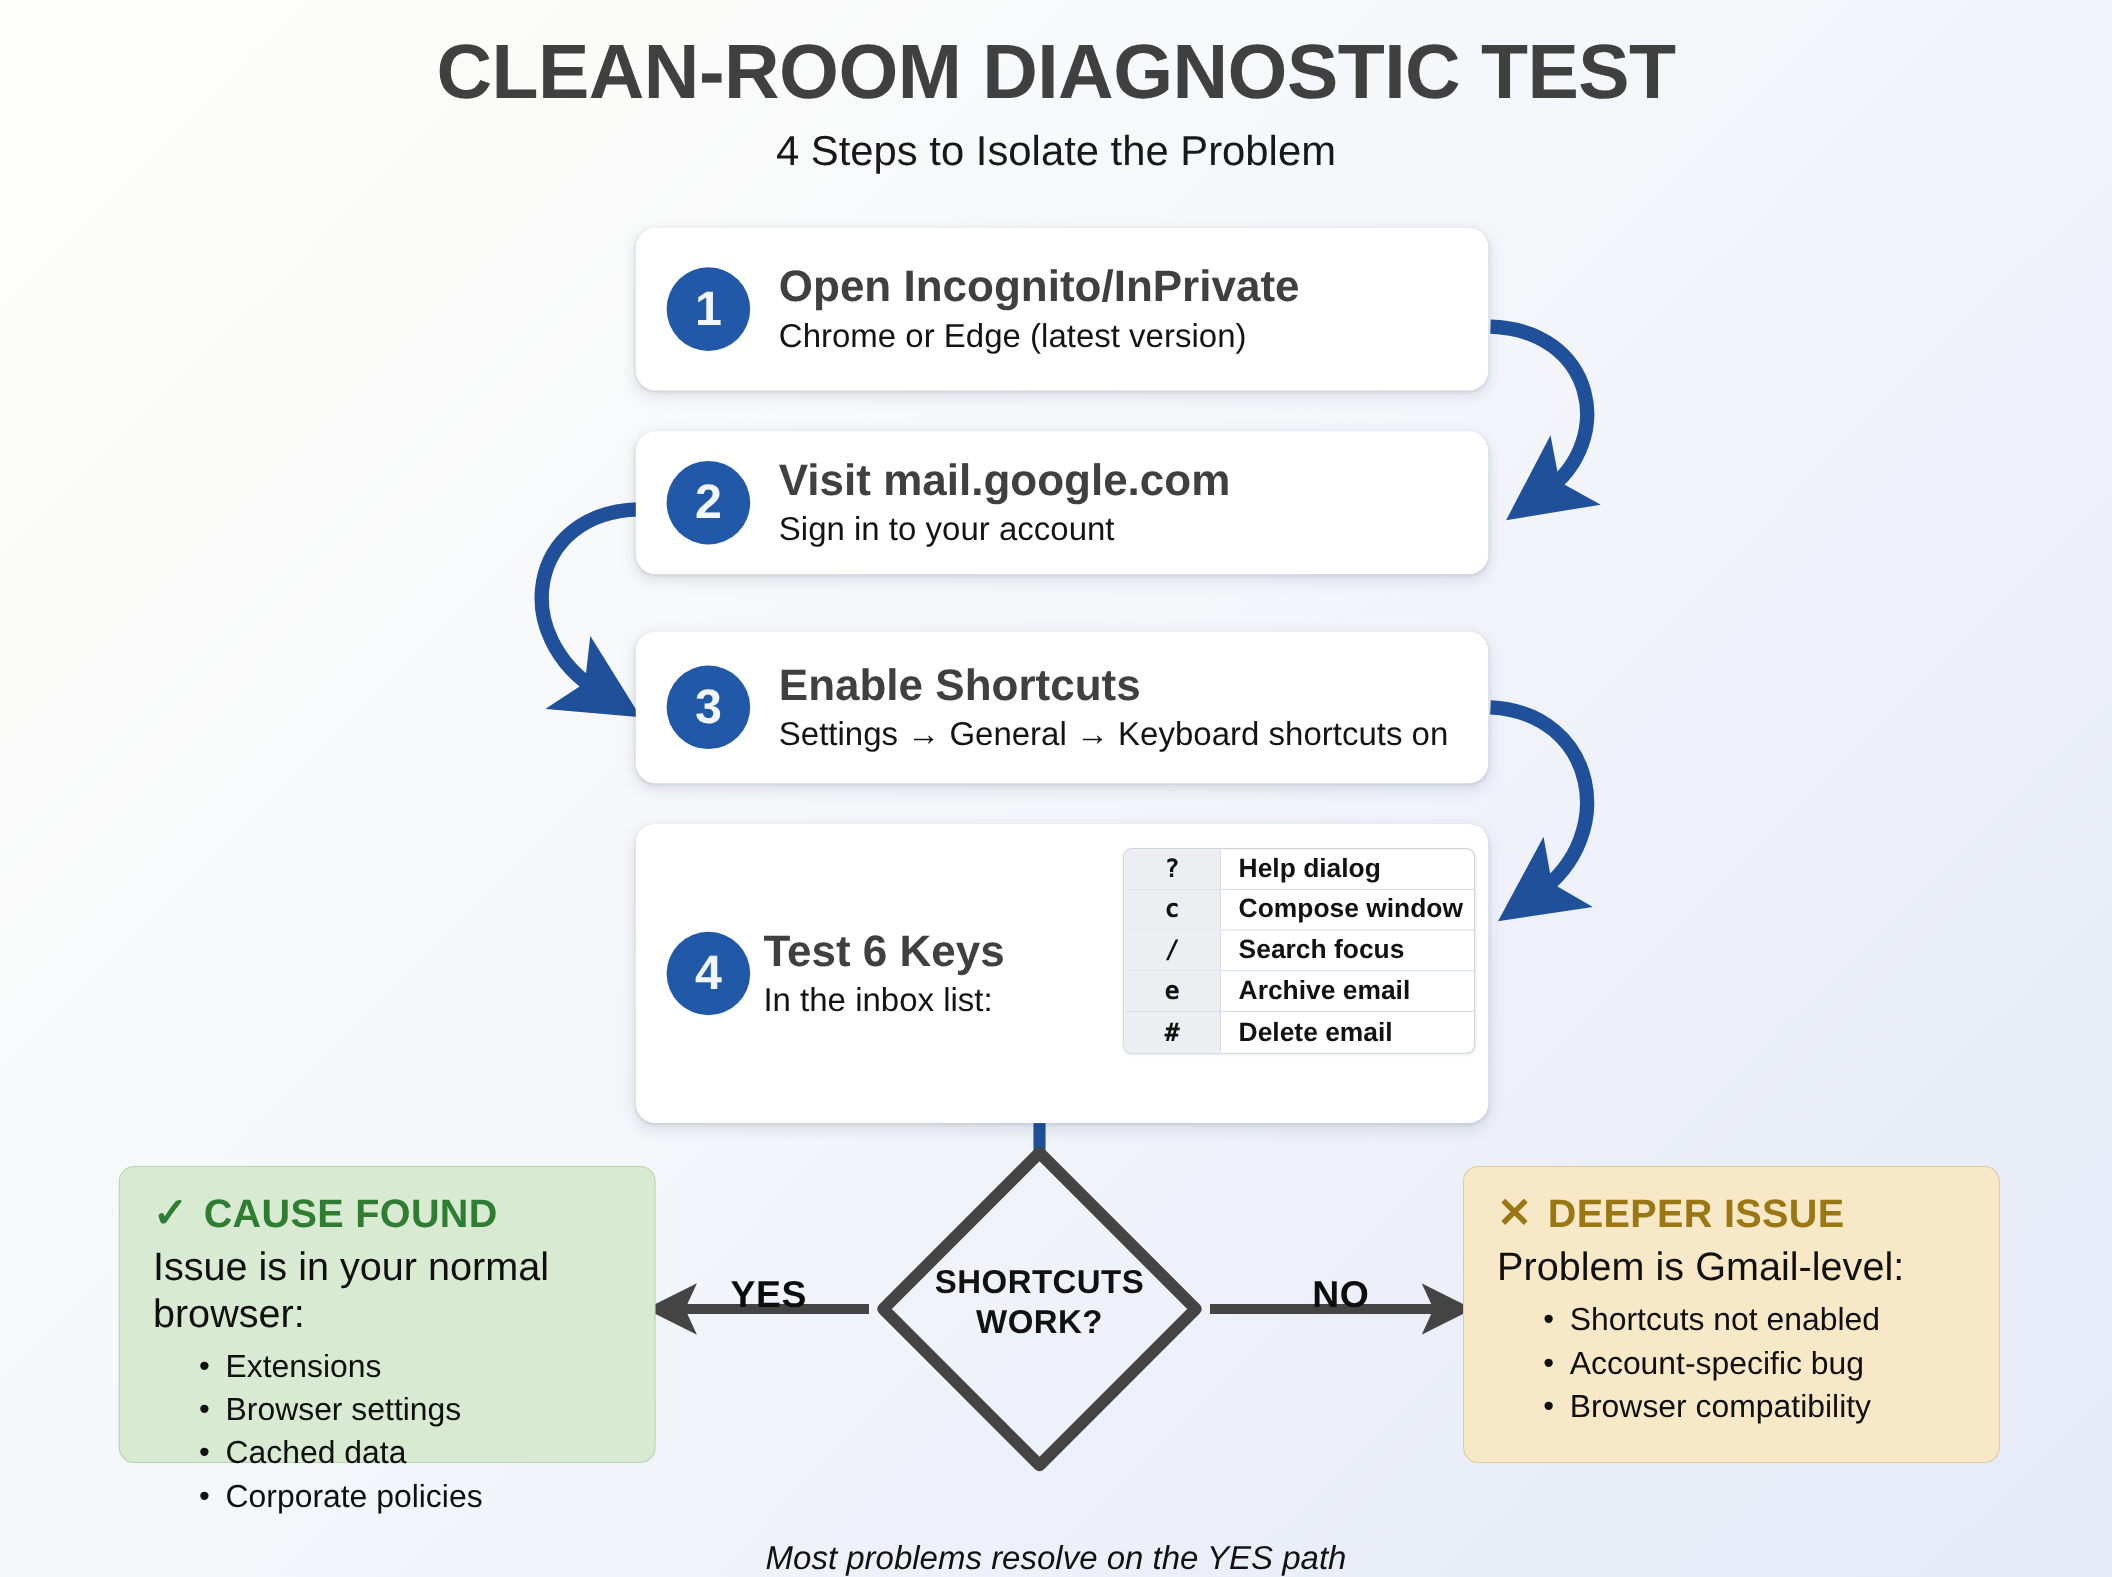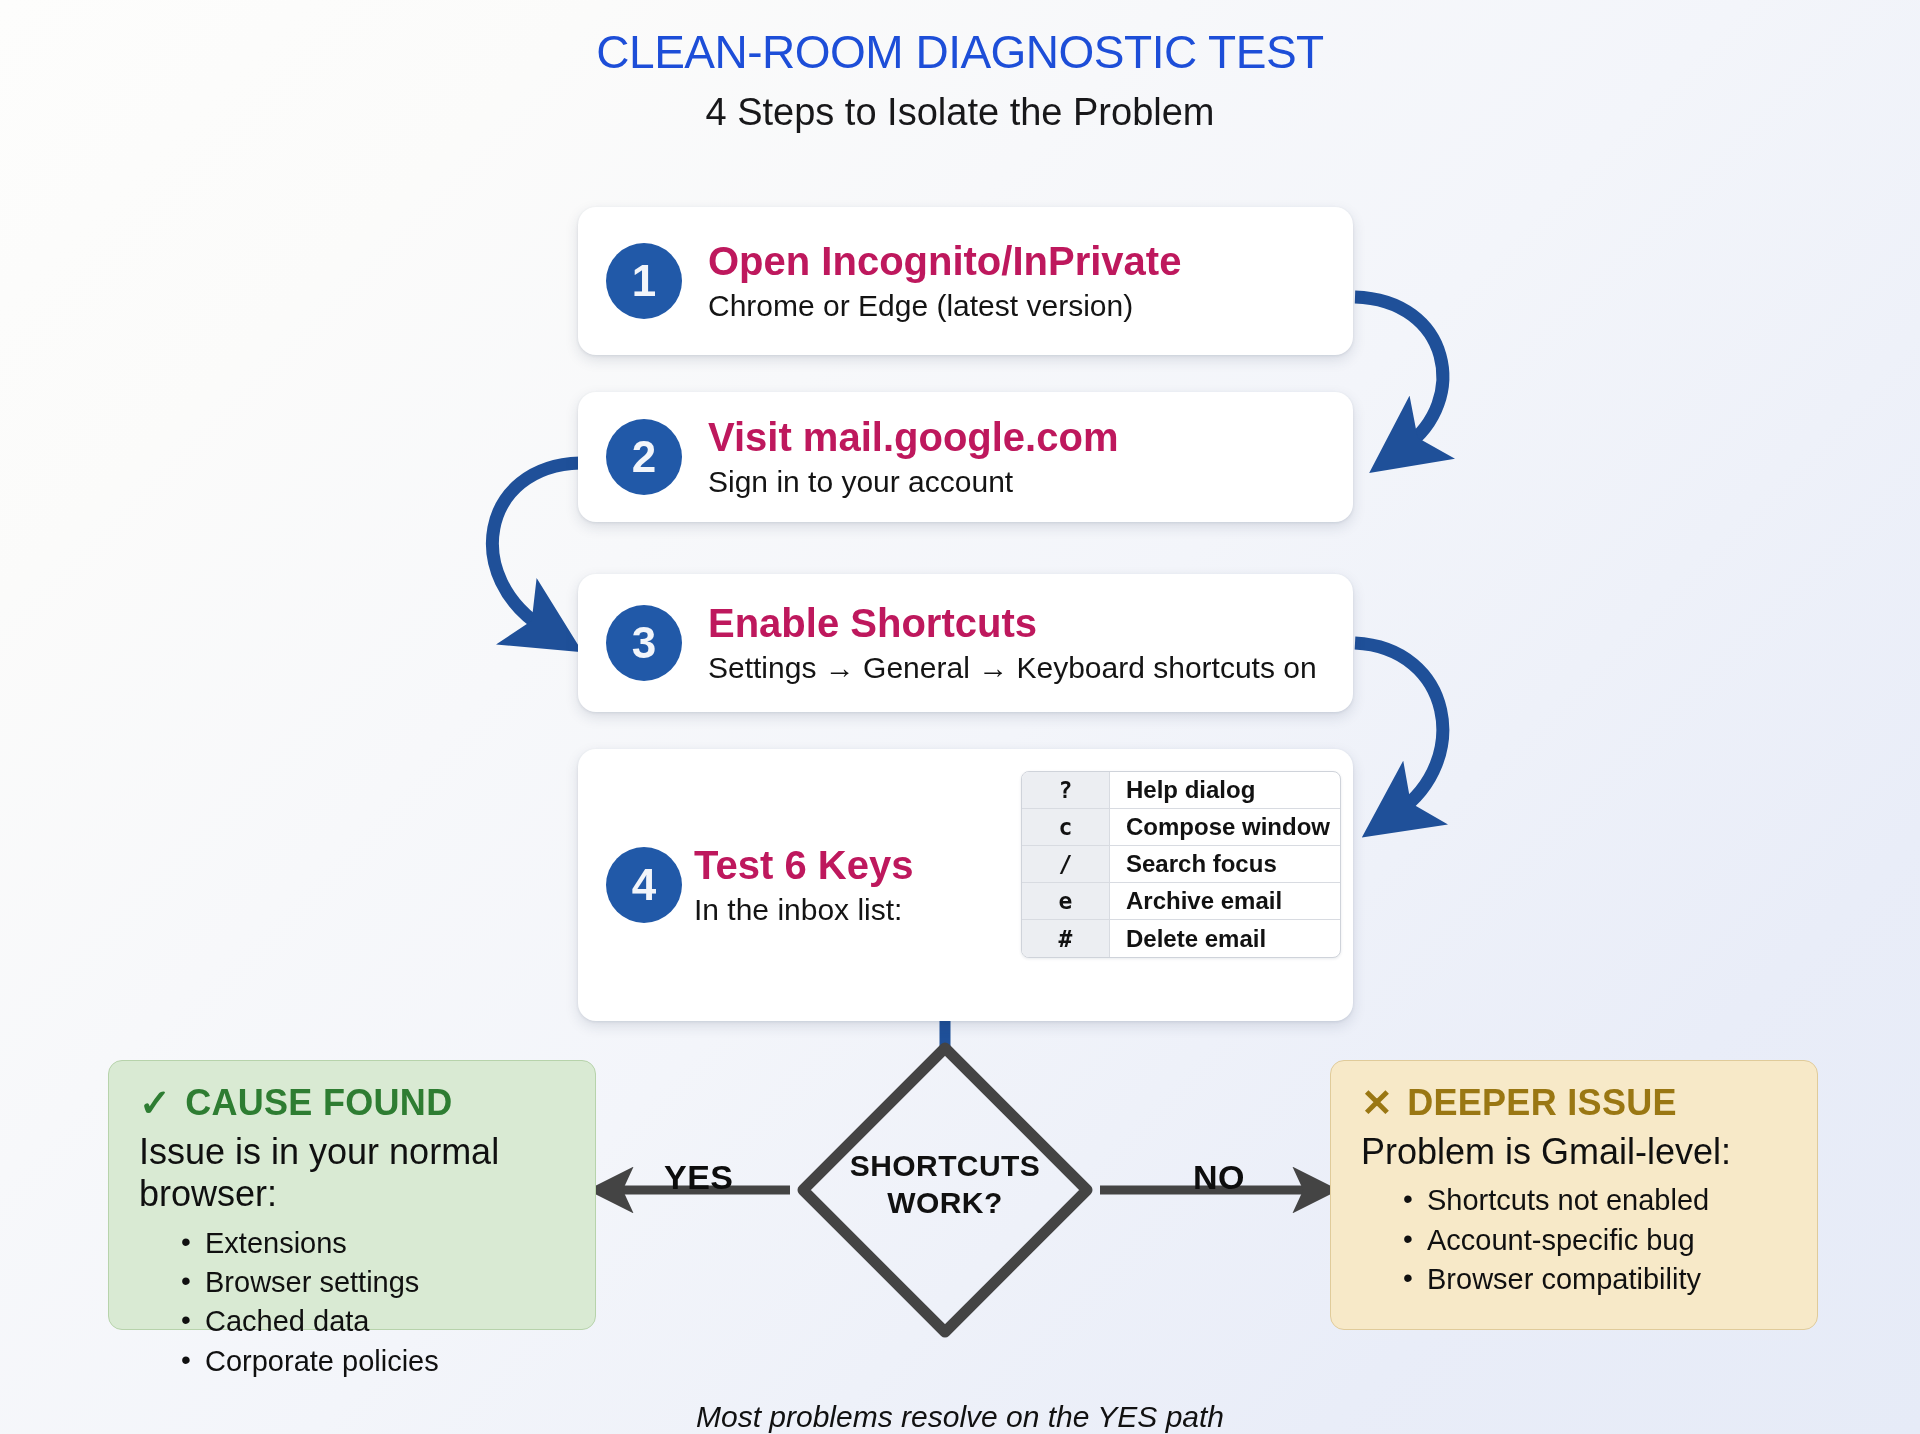--- a/index.html
+++ b/index.html
@@ -19,24 +19,24 @@
 
   
   #header {
     position: absolute;
     top: 28px;
     left: 0;
     width: 1920px;
     text-align: center;
   }
   #page-title {
-    font-size: 46px;
-    font-weight: normal;
+    font-size: 70px;
+    font-weight: bold;
     letter-spacing: -0.5px;
-    color: #1d4ed8;
+    color: #404040;
     line-height: 1.08;
   }
   #page-subtitle {
     font-size: 38px;
     font-weight: normal;
     color: #18181a;
     margin-top: 14px;
     line-height: 1.1;
   }
 
@@ -65,21 +65,21 @@
   }
   .step-text {
     margin-left: 26px;
     display: flex;
     flex-direction: column;
     justify-content: center;
   }
   .step-title {
     font-size: 40px;
     font-weight: bold;
-    color: #be185d;
+    color: #404040;
     line-height: 1.12;
     white-space: nowrap;
   }
   .step-sub {
     font-size: 30px;
     font-weight: normal;
     color: #141414;
     line-height: 1.18;
     margin-top: 4px;
     white-space: nowrap;

